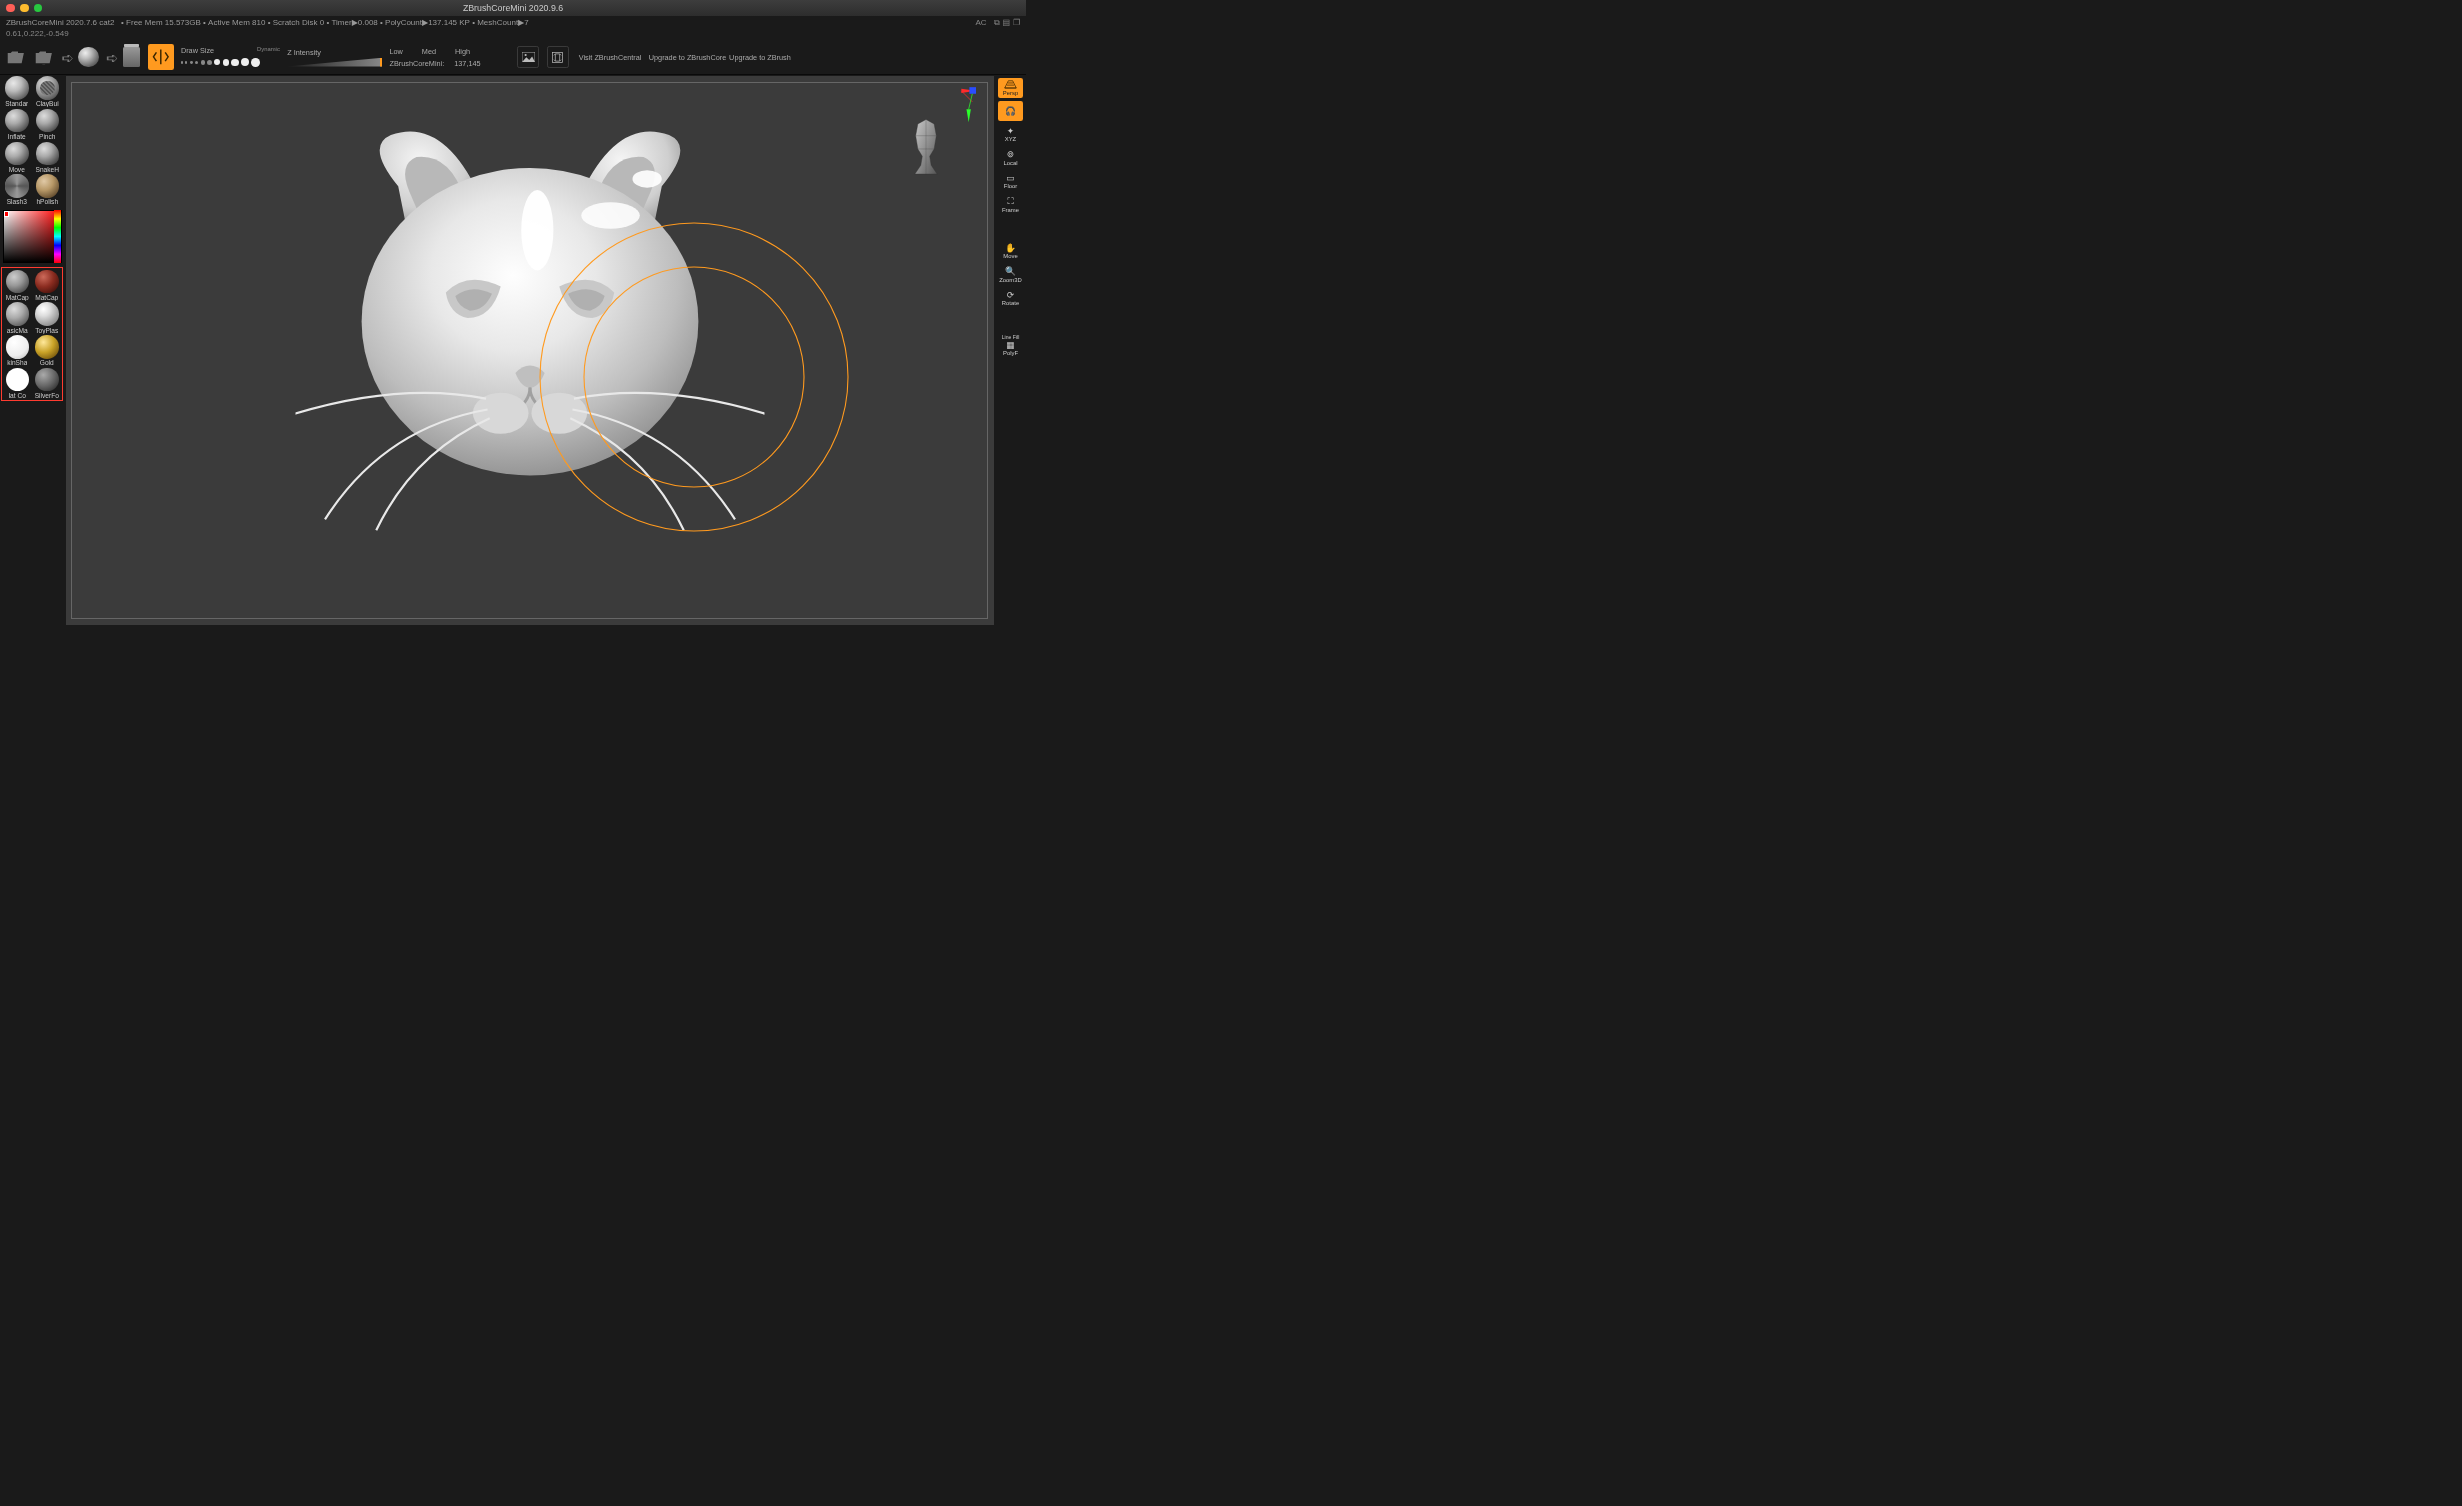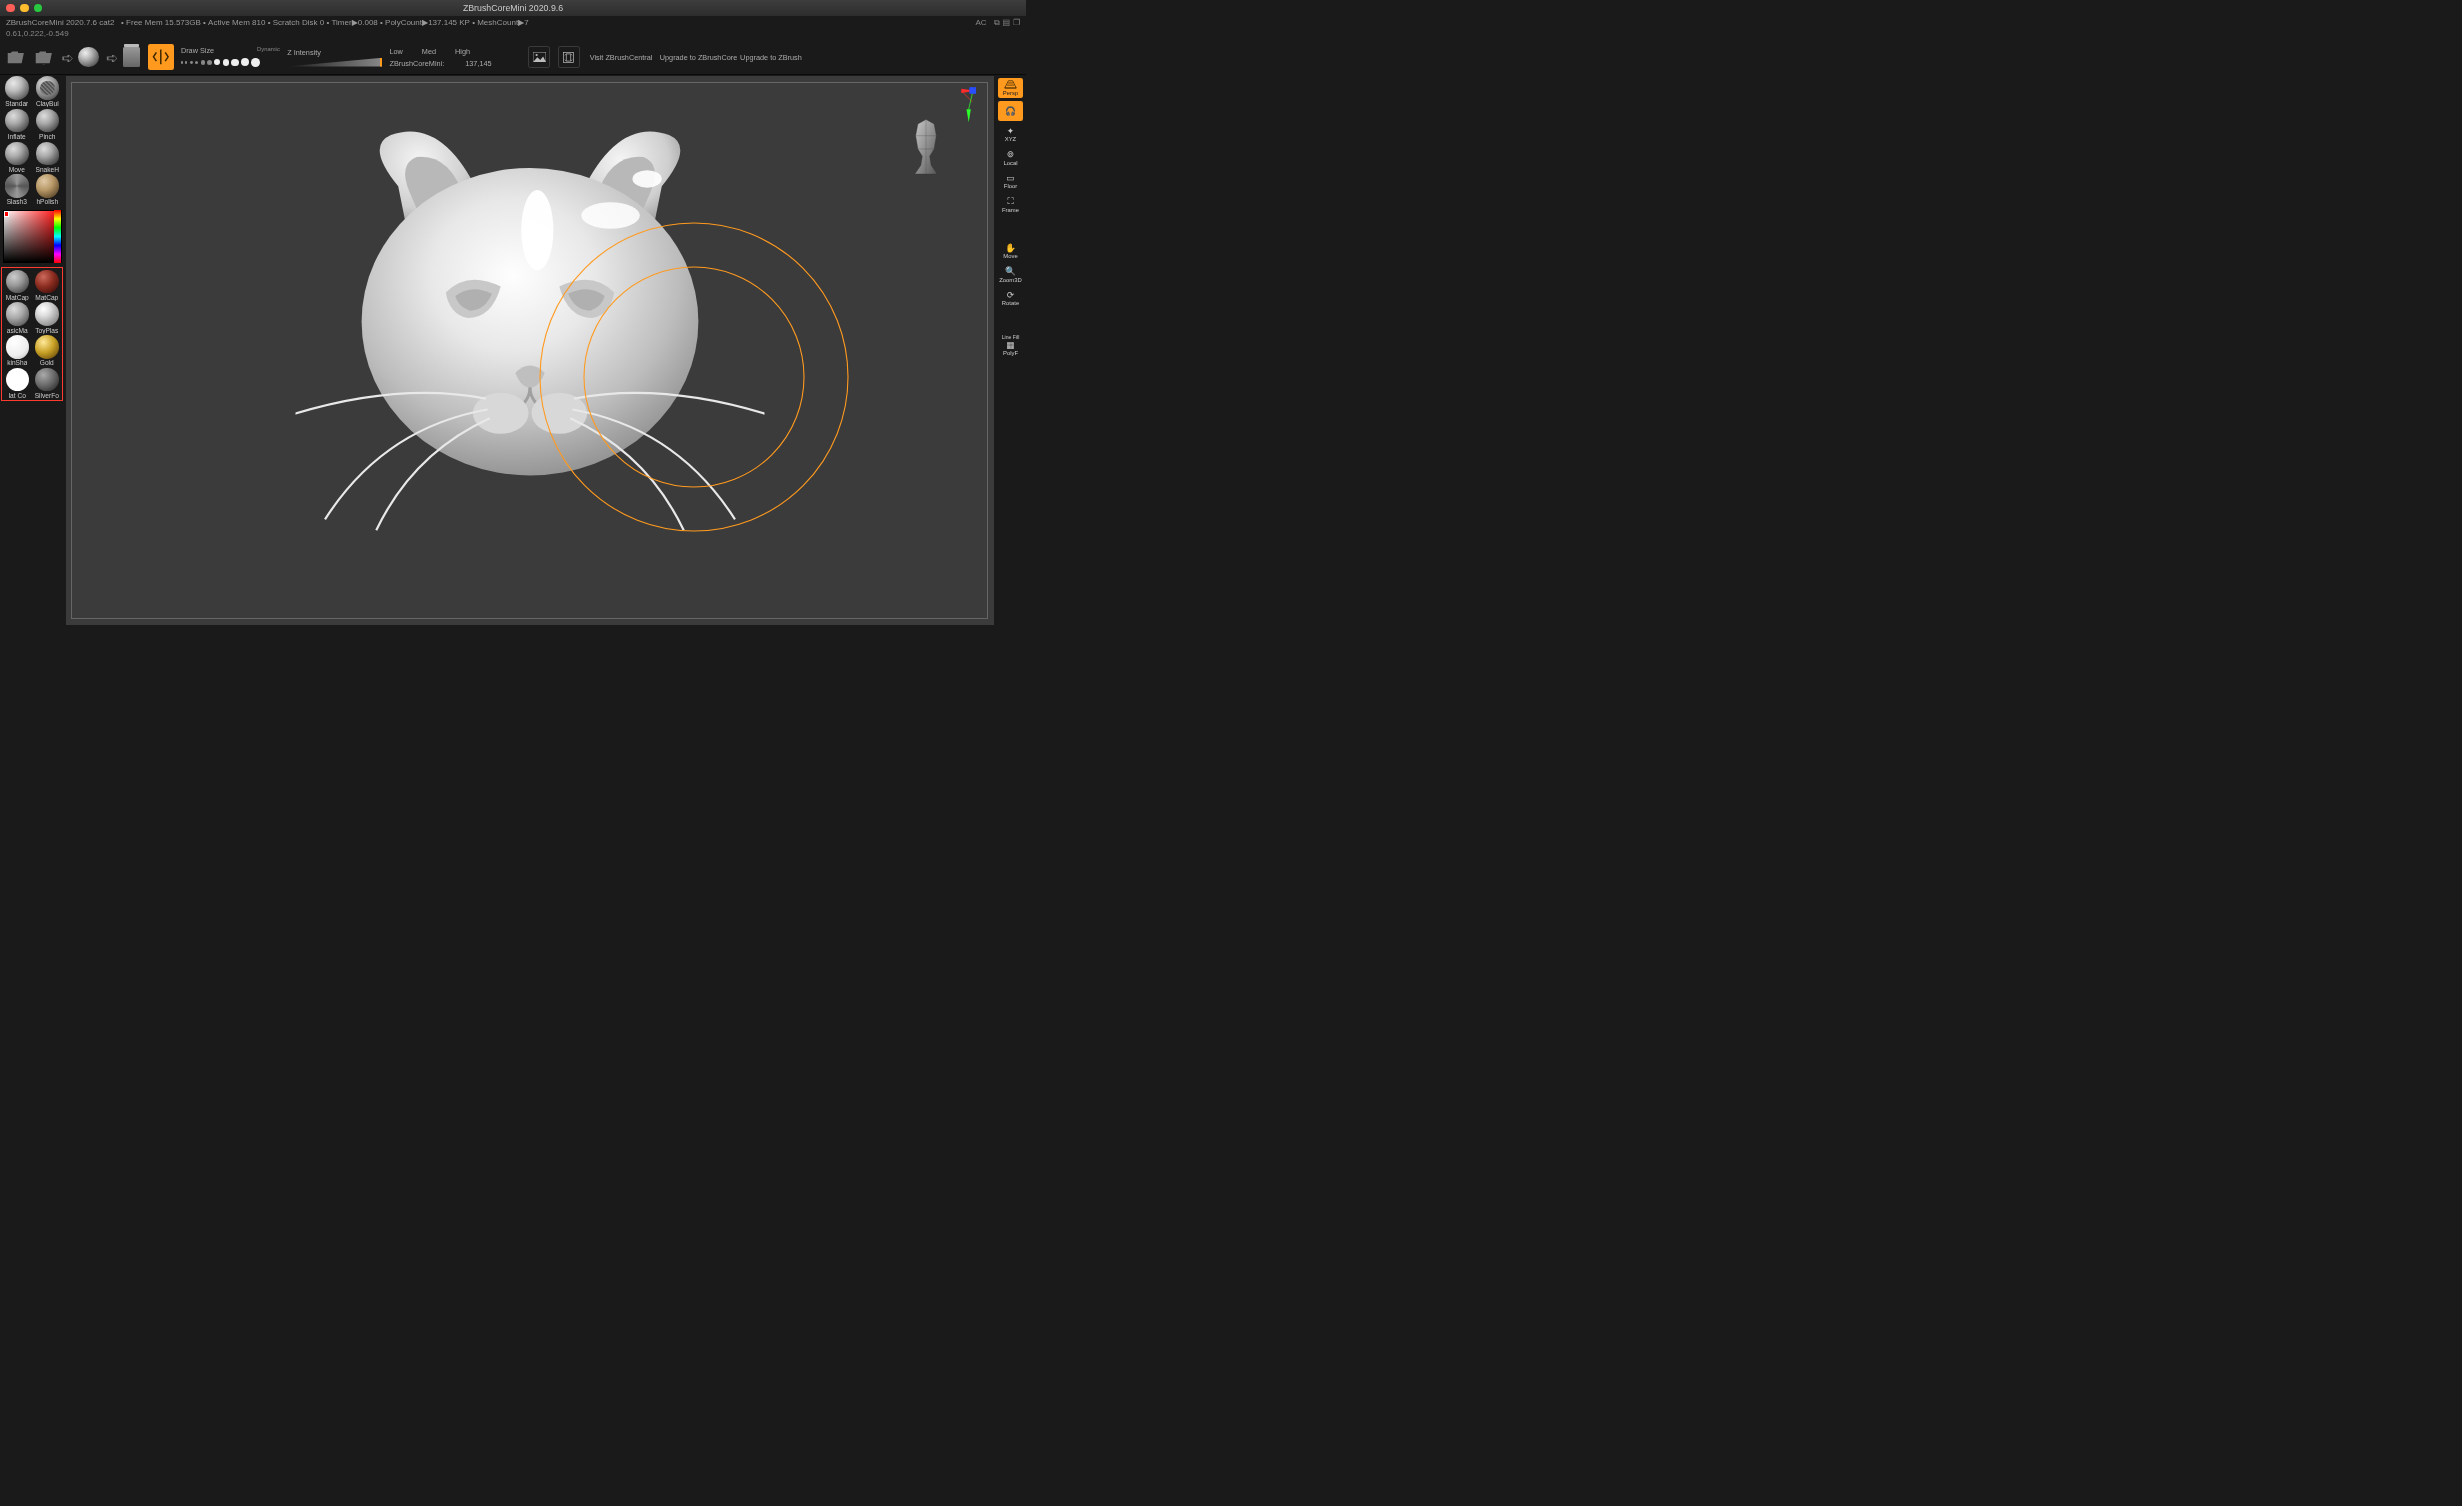--- a/index.html
+++ b/index.html
@@ -188,21 +188,21 @@
   </div>
 
   <div class="polycol">
     <div class="lmh">
       <span>Low</span>
       <span>Med</span>
       <span>High</span>
     </div>
     <div class="active-polys">
       <span>ZBrushCoreMini:</span>
-      <span style="margin-left:19px">137,145</span>
+      <span style="margin-left:8px">137,145</span>
     </div>
   </div>
 
   <div style="width:22px"></div>
 
   <div class="iconbtn">
     <svg width="13" height="10.3" viewBox="0 0 18 14">
         <rect x="0" y="0" width="18" height="14" fill="none" stroke="#bbb"></rect>
         <circle cx="5" cy="4" r="1.5" fill="#bbb"></circle>
         <path d="M0 14 L6 7 L10 11 L14 6 L18 14 Z" fill="#bbb"></path>

